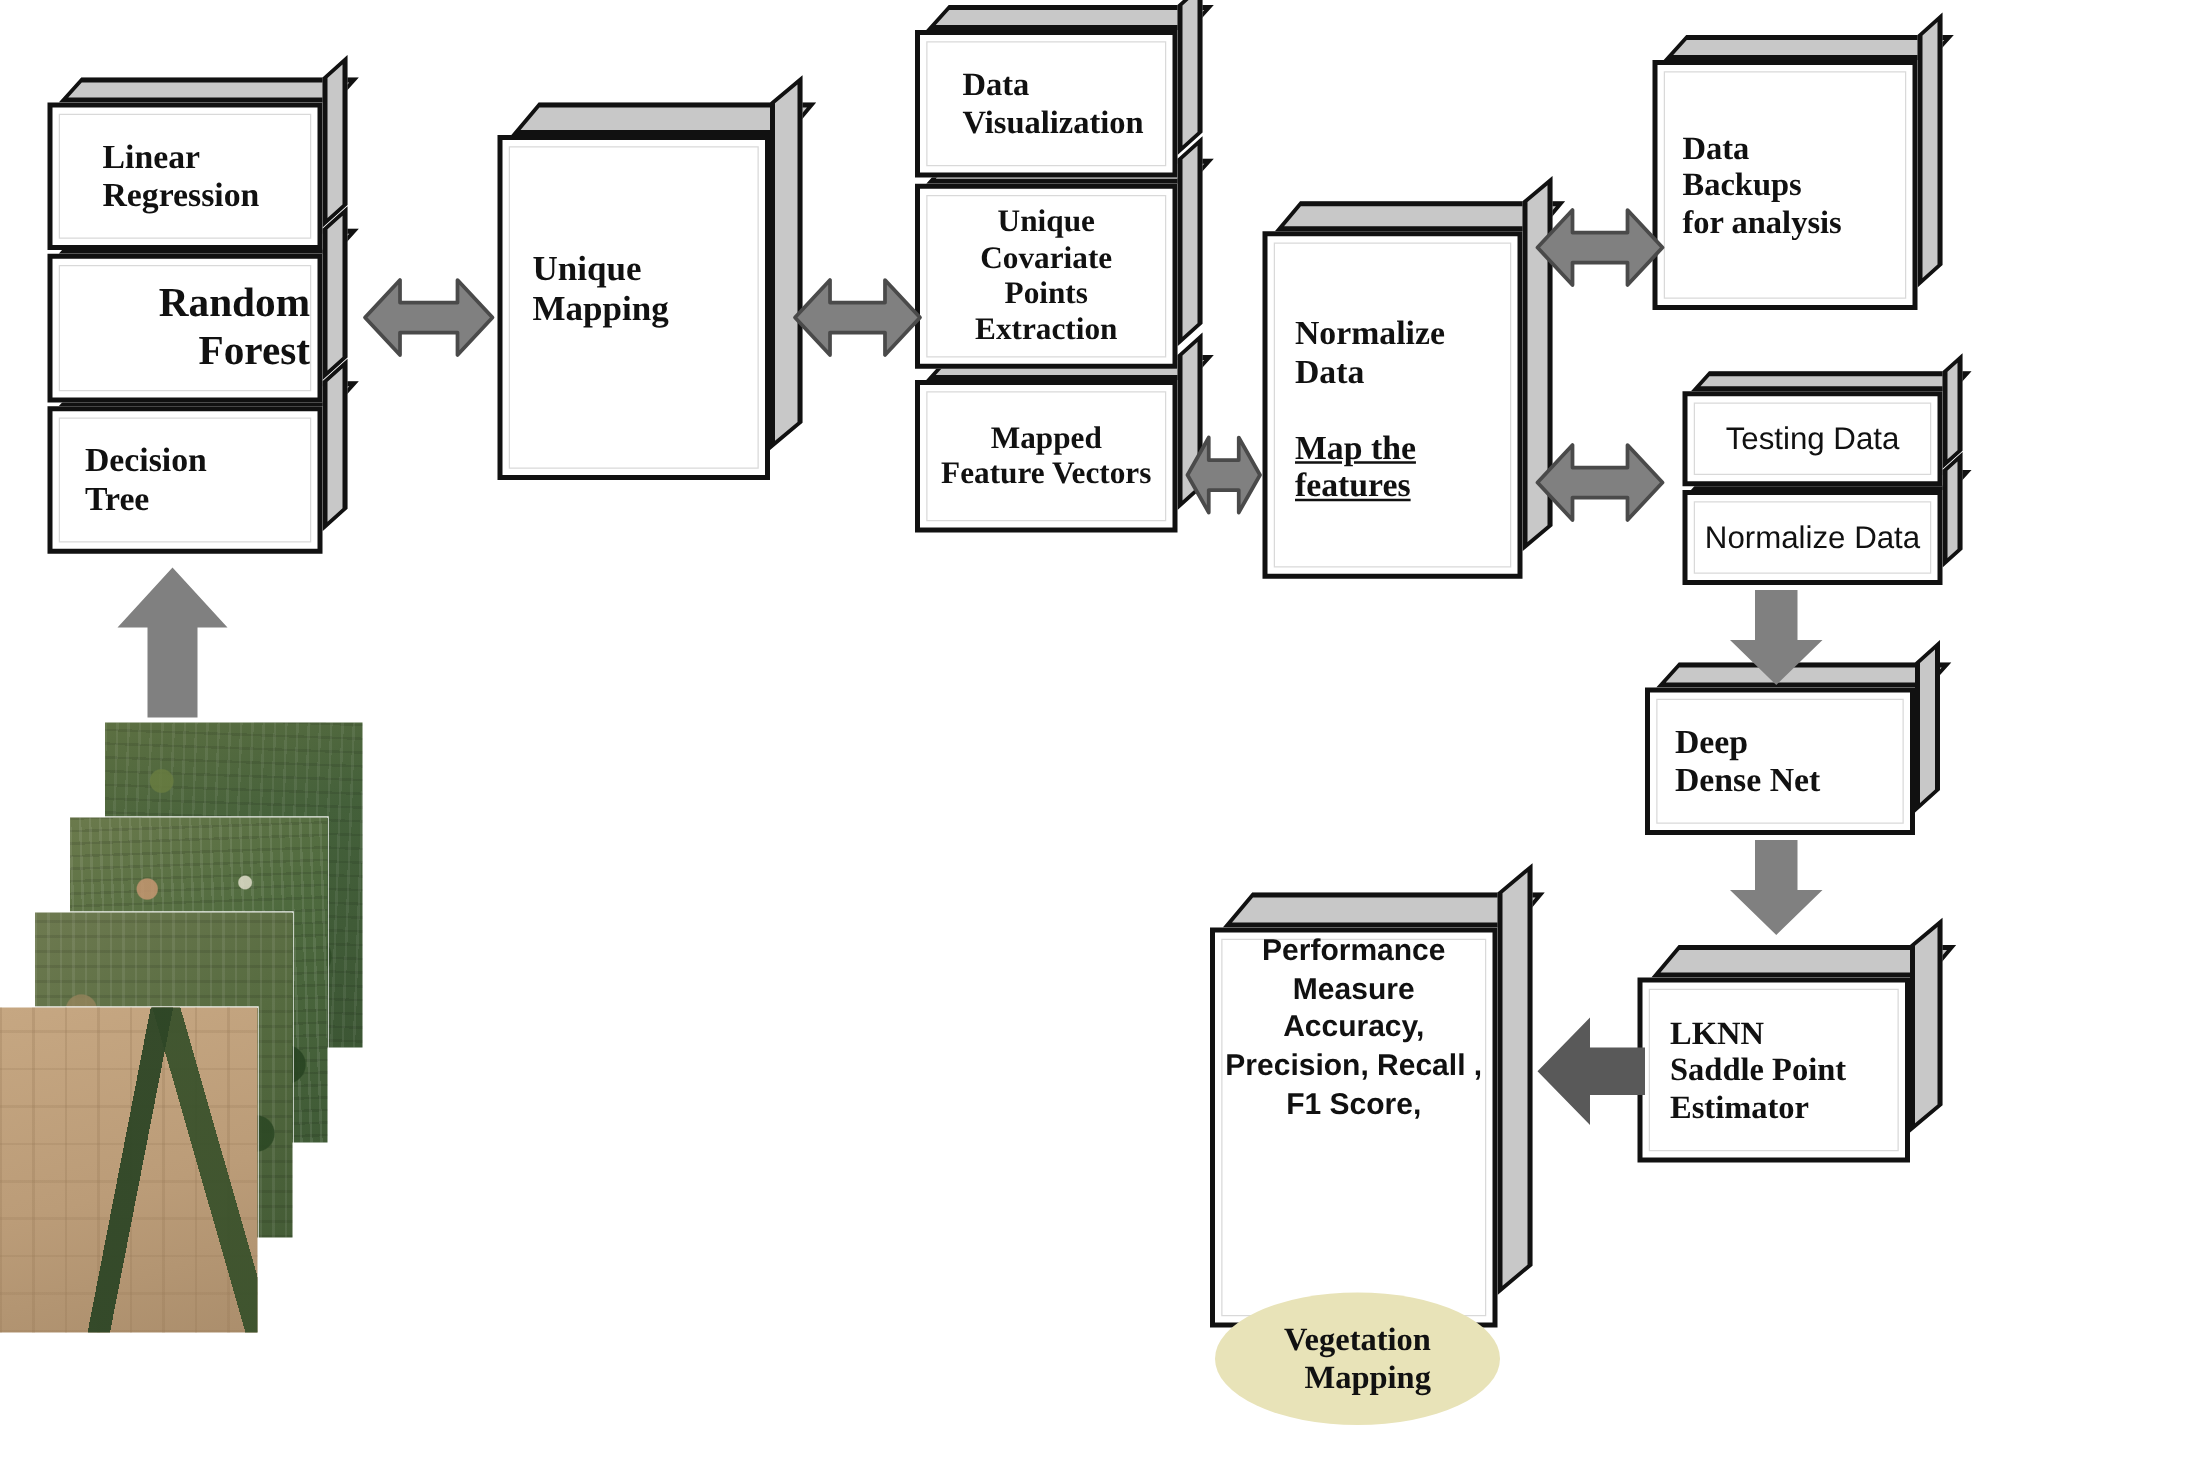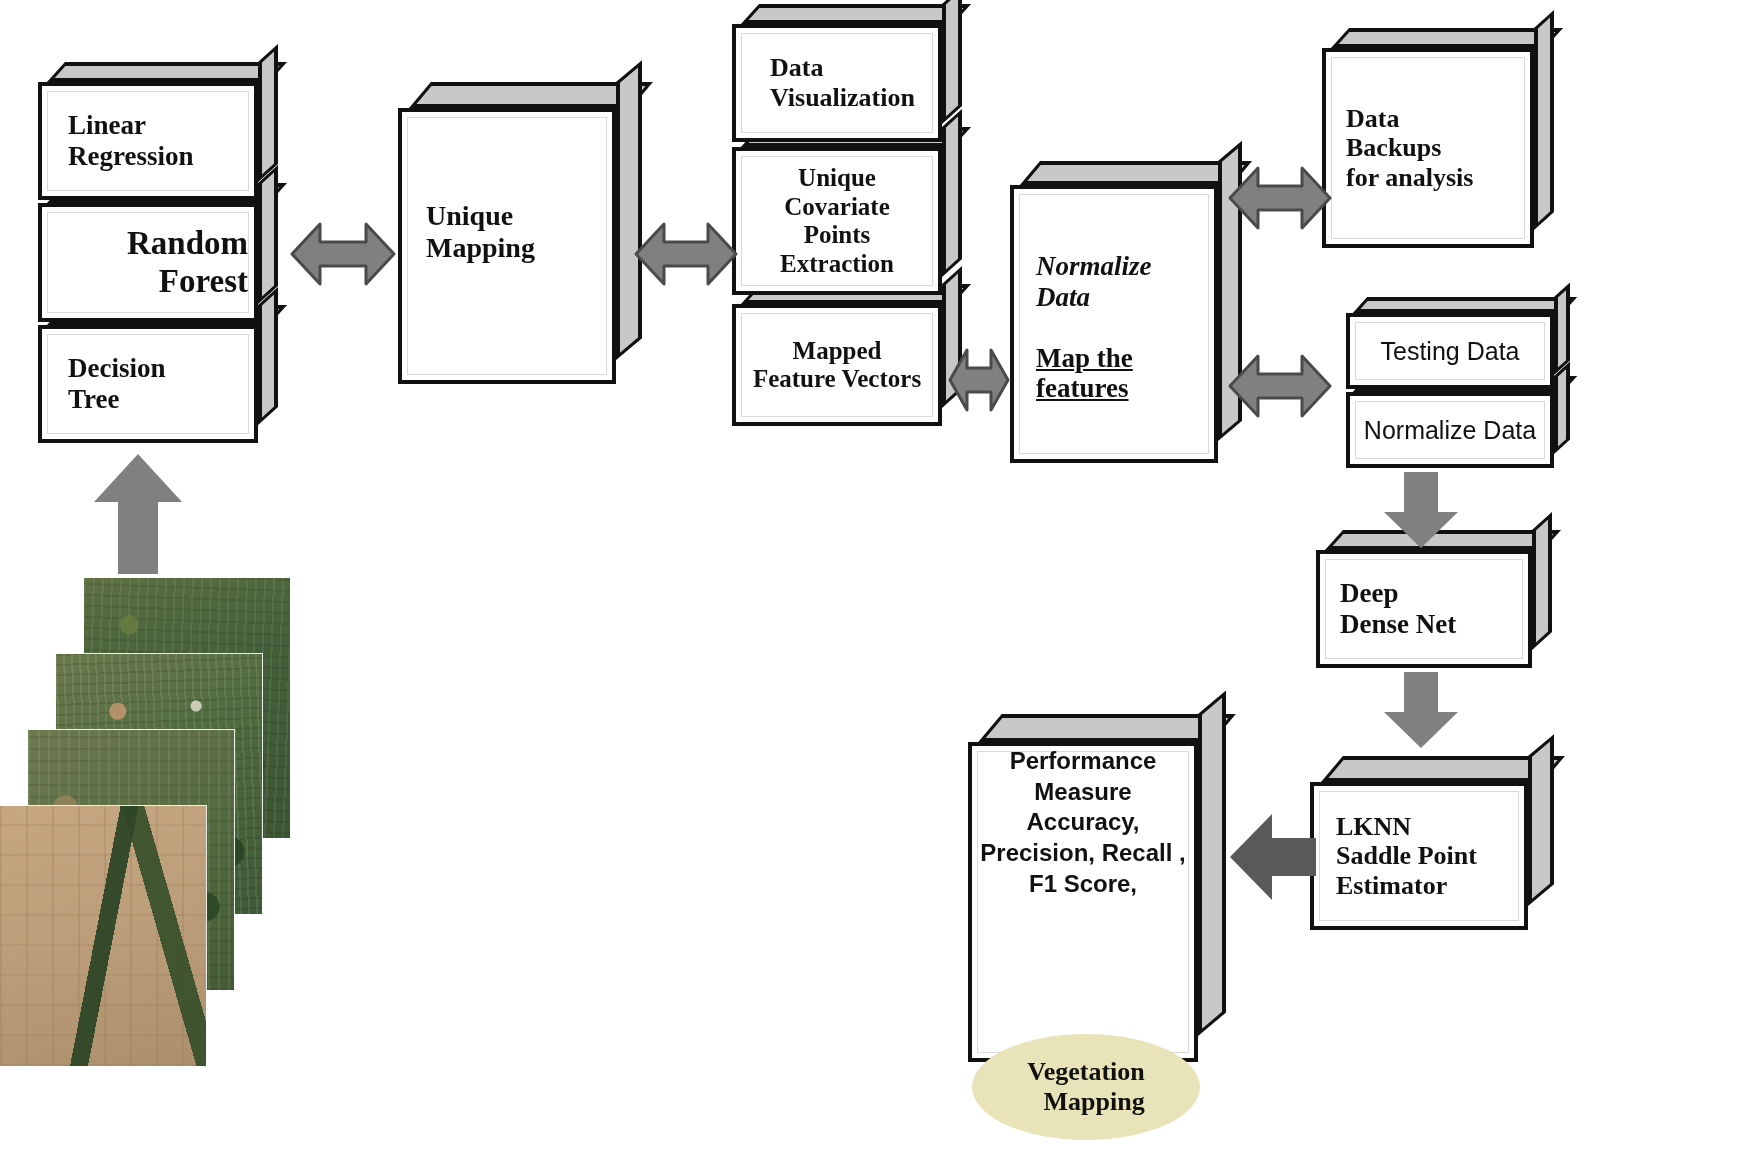--- a/index.html
+++ b/index.html
@@ -112,21 +112,21 @@
     <svg width="92" height="122" viewBox="0 0 92 122">
       <polygon points="46,2 90,50 66,50 66,122 26,122 26,50 2,50" fill="#808080"></polygon>
     </svg>
   </div>
 
   <div class="box serif" style="left:38px;top:82px;width:220px;height:118px;">
     <div class="top" style="left:18px;top:-20px;width:222px;height:20px;transform:skewX(-42deg);"></div>
     <div class="side" style="left:220px;top:-20px;width:20px;height:120px;transform:skewY(-42deg);transform-origin:left top;"></div>
     <div class="face">
       <div class="inner-line"></div>
-      <div class="label" style="font-size:27px;text-align:left;padding-left:26px;width:100%;">Linear
+      <div class="label" style="font-size:27px;text-align:left;padding-left:40px;width:100%;">Linear
 Regression</div>
     </div>
   </div>
 
   <div class="box serif" style="left:38px;top:203px;width:220px;height:119px;">
     <div class="top" style="left:18px;top:-20px;width:222px;height:20px;transform:skewX(-42deg);"></div>
     <div class="side" style="left:220px;top:-20px;width:20px;height:121px;transform:skewY(-42deg);transform-origin:left top;"></div>
     <div class="face">
       <div class="inner-line"></div>
       <div class="label" style="font-size:33px;text-align:right;padding-left:26px;width:100%;">Random
@@ -204,21 +204,21 @@
       <polygon points="2,38 19,8 19,26 43,26 43,8 60,38 43,68 43,50 19,50 19,68" fill="#808080" stroke="#4a4a4a" stroke-width="3" stroke-linejoin="round"></polygon>
     </svg>
   </div>
 
   <div class="box serif" style="left:1010px;top:185px;width:208px;height:278px;">
     <div class="top" style="left:20px;top:-24px;width:212px;height:24px;transform:skewX(-40deg);"></div>
     <div class="side" style="left:208px;top:-24px;width:24px;height:280px;transform:skewY(-40deg);transform-origin:left top;"></div>
     <div class="face">
       <div class="inner-line"></div>
       <div style="position:absolute;left:0;top:62px;width:100%;">
-        <div class="label" style="font-size:27px;text-align:left;padding-left:22px;font-style:italic;">Normalize
+        <div class="label" style="font-size:27px;text-align:left;padding-left:22px;">Normalize
 Data</div>
         <div class="label" style="font-size:27px;text-align:left;padding-left:22px;margin-top:30px;text-decoration:underline;">Map the
 features</div>
       </div>
     </div>
   </div>
 
   <div class="arrow" style="left:1228px;top:160px;width:104px;height:76px;">
     <svg width="104" height="76" viewBox="0 0 104 76">
       <polygon points="2,38 30,8 30,26 74,26 74,8 102,38 74,68 74,50 30,50 30,68" fill="#808080" stroke="#4a4a4a" stroke-width="3" stroke-linejoin="round"></polygon>

